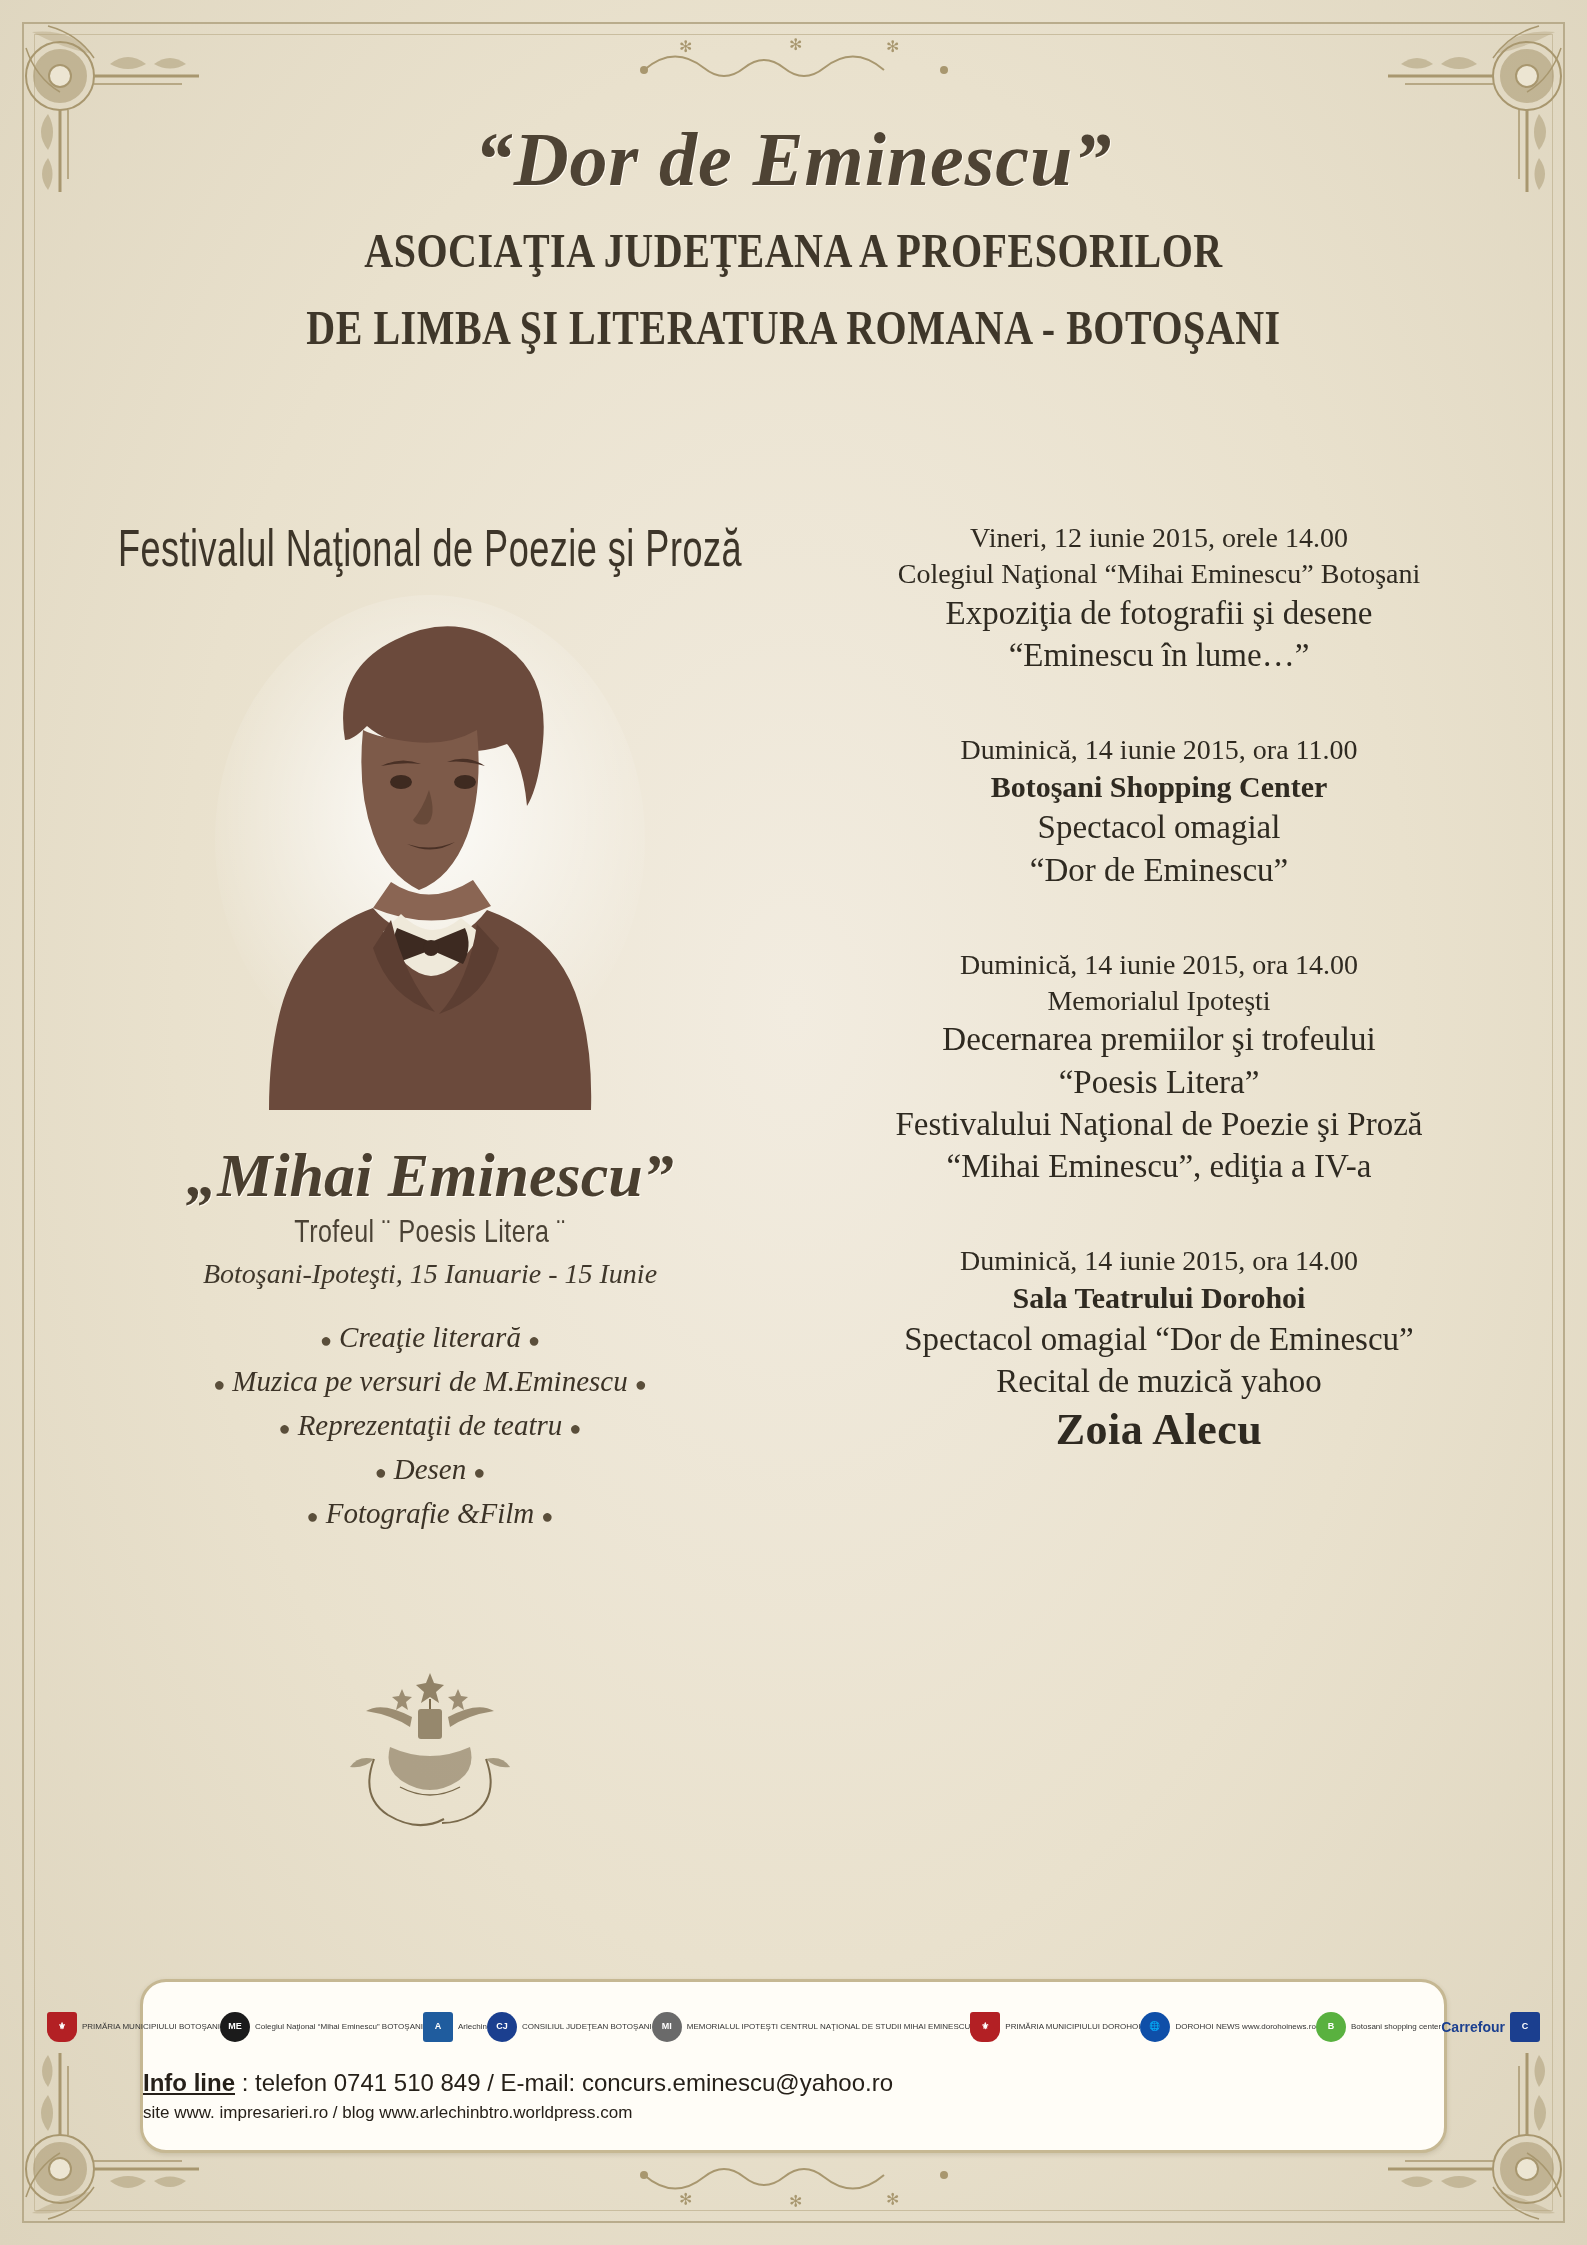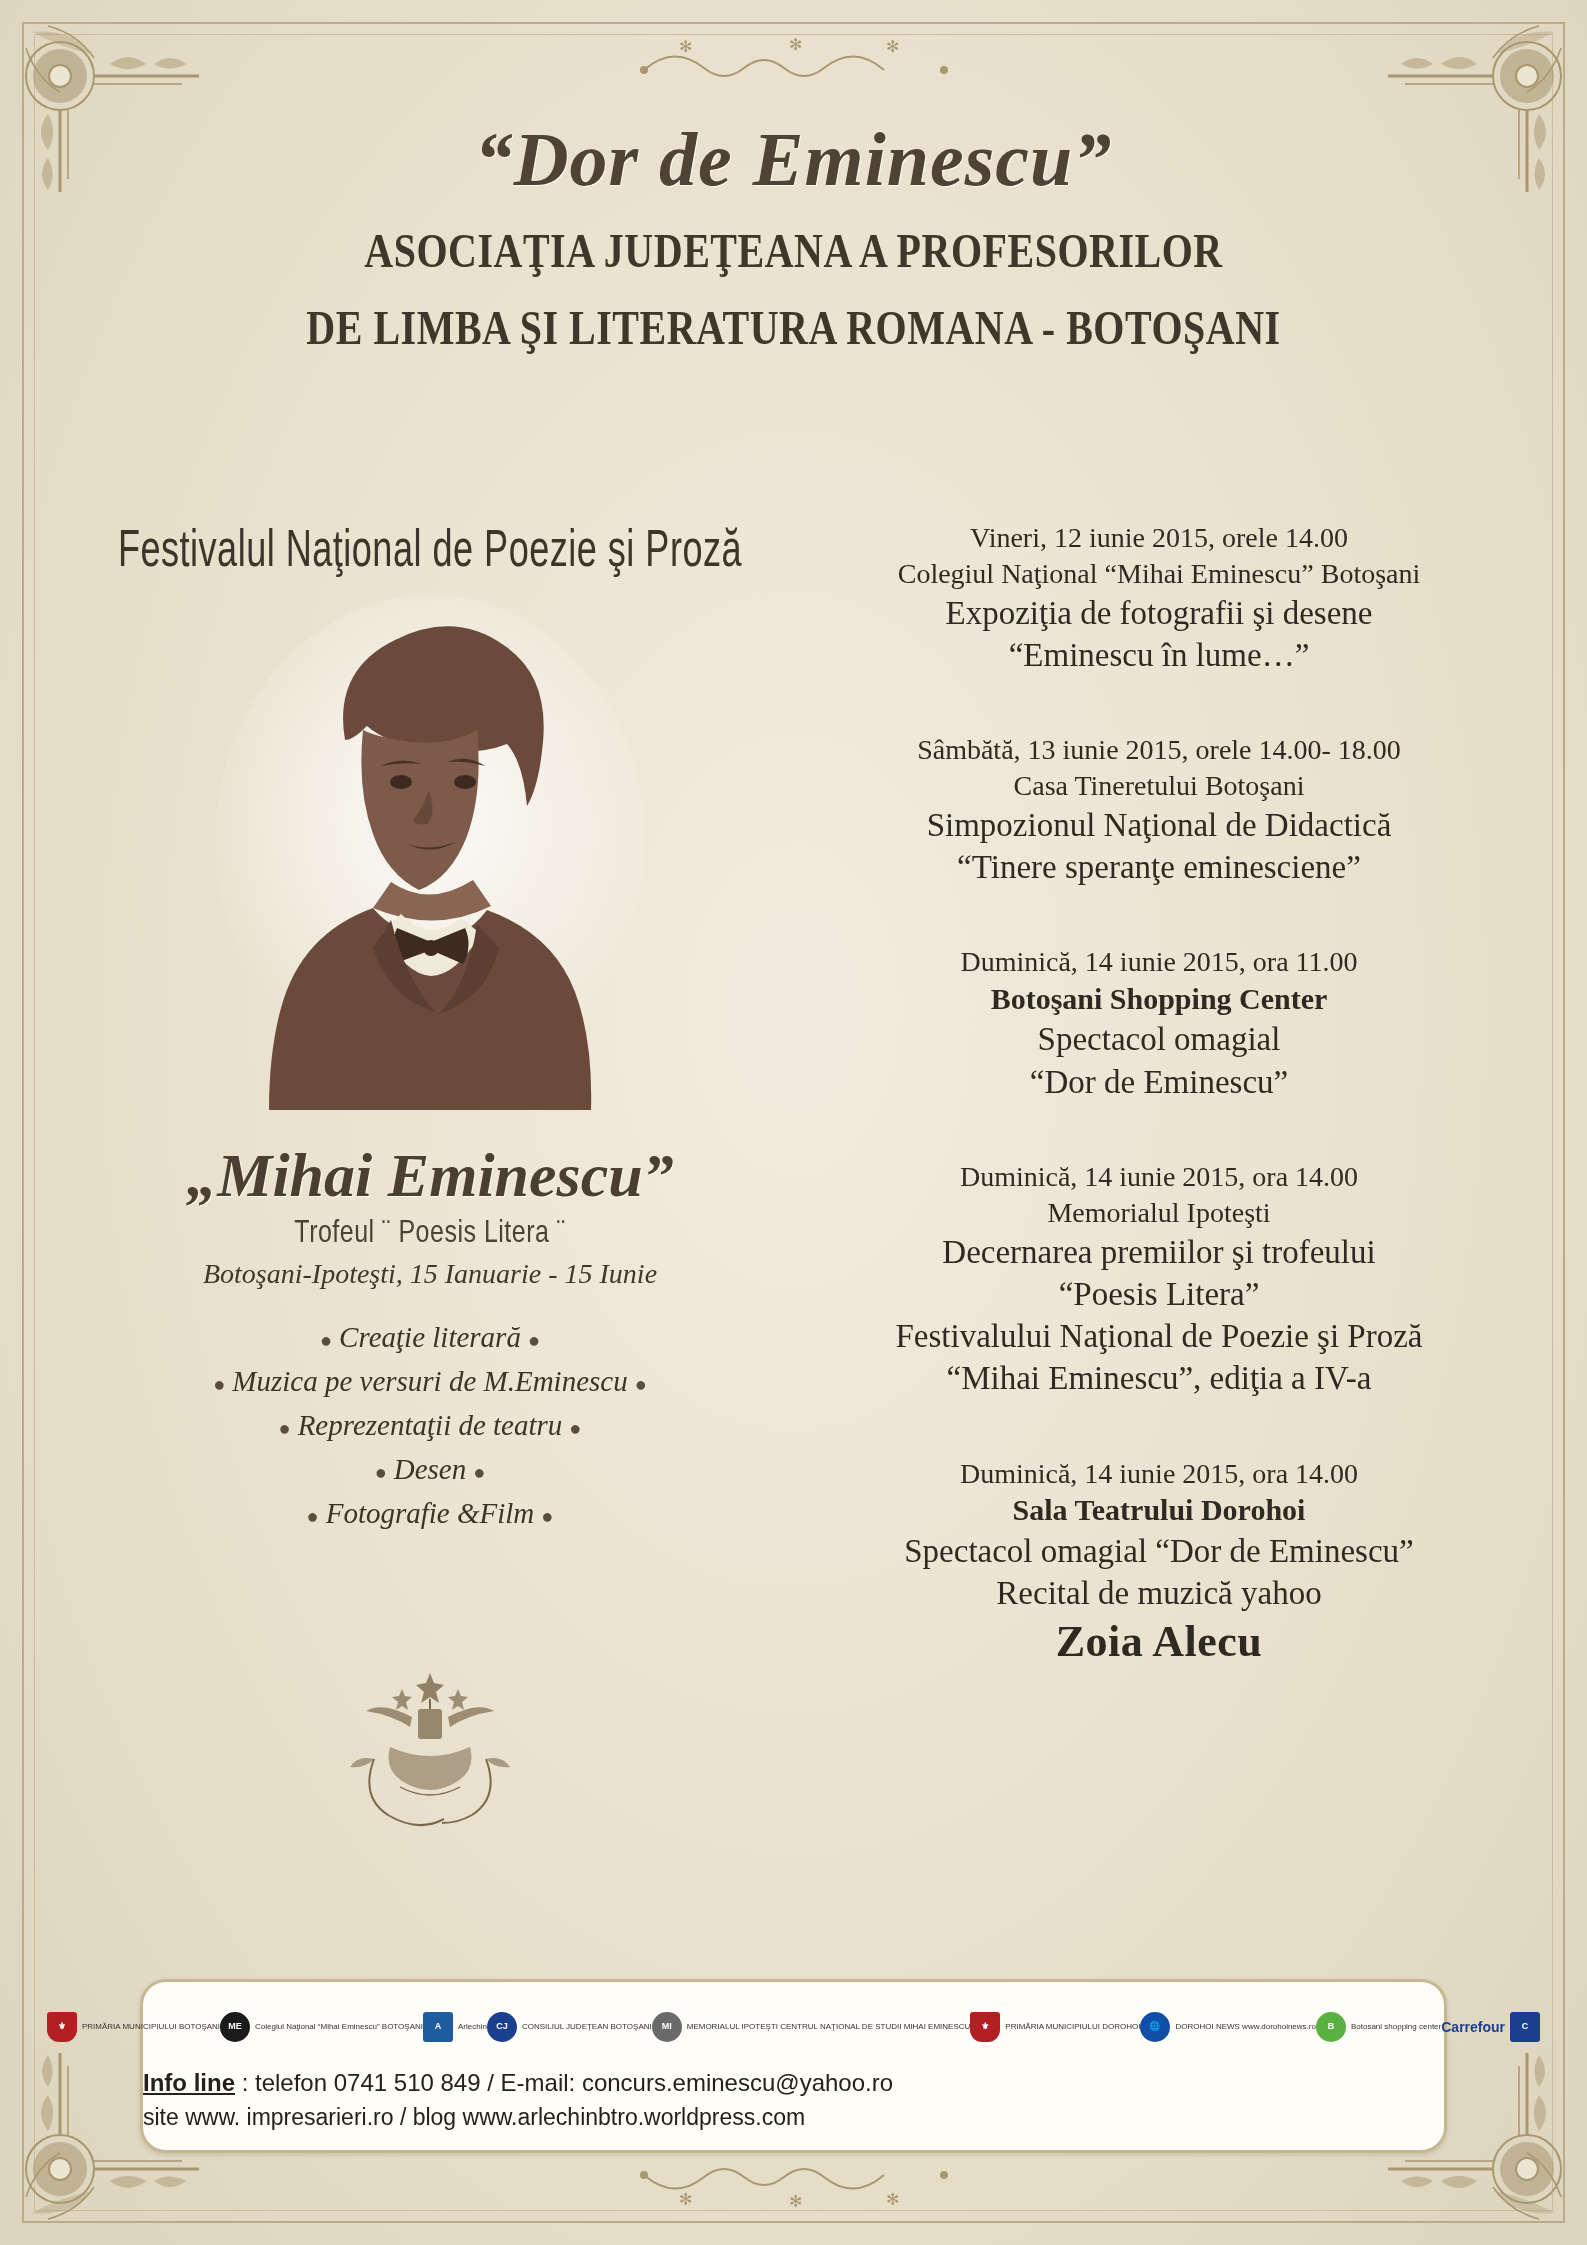--- a/index.html
+++ b/index.html
@@ -233,21 +233,21 @@
   }
   .footer-text {
     text-align: left;
     font-family: "Liberation Sans", sans-serif;
     font-size: 24px;
     color: #262019;
     margin-top: 6px;
     line-height: 1.45;
   }
   .footer-text .label { font-weight: bold; text-decoration: underline; }
-  .footer-text .line2 { font-size: 23px; }
+  .footer-text .line2 { font-size: 17px; }
 </style>
 </head>
 <body>
 
 <div class="poster">
 
   <div class="frame-outer"></div>
   <div class="frame-inner"></div>
 
   <div class="corner tl">
@@ -429,26 +429,20 @@
 
   <div class="right-col">
 
     <div class="event">
       <div class="ln sm">Vineri, 12 iunie 2015, orele 14.00</div>
       <div class="ln sm">Colegiul Naţional “Mihai Eminescu” Botoşani</div>
       <div class="ln lg">Expoziţia de  fotografii şi desene</div>
       <div class="ln lg">“Eminescu în lume…”</div>
     </div>
 
-    <div class="event">
-      <div class="ln sm">Sâmbătă, 13 iunie 2015, orele 14.00- 18.00</div>
-      <div class="ln sm">Casa Tineretului Botoşani</div>
-      <div class="ln lg">Simpozionul Naţional de Didactică</div>
-      <div class="ln lg">“Tinere speranţe eminesciene”</div>
-    </div>
 
     <div class="event">
       <div class="ln sm">Duminică, 14 iunie 2015, ora 11.00</div>
       <div class="ln md">Botoşani Shopping Center</div>
       <div class="ln lg">Spectacol omagial</div>
       <div class="ln lg">“Dor de Eminescu”</div>
     </div>
 
     <div class="event">
       <div class="ln sm">Duminică, 14 iunie 2015, ora 14.00</div>

